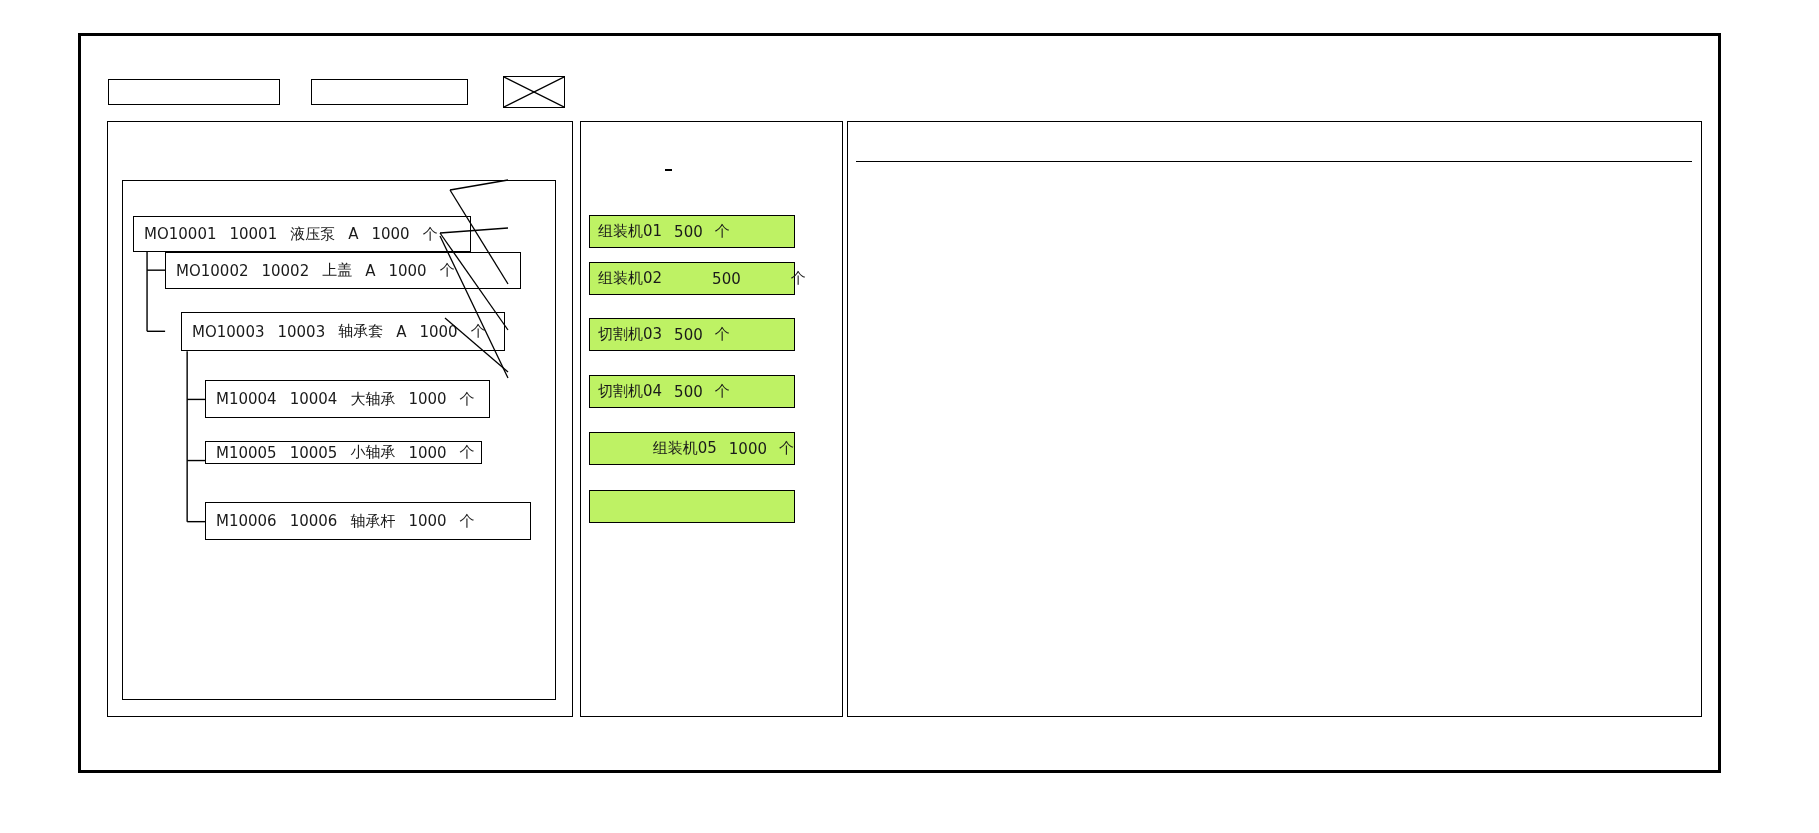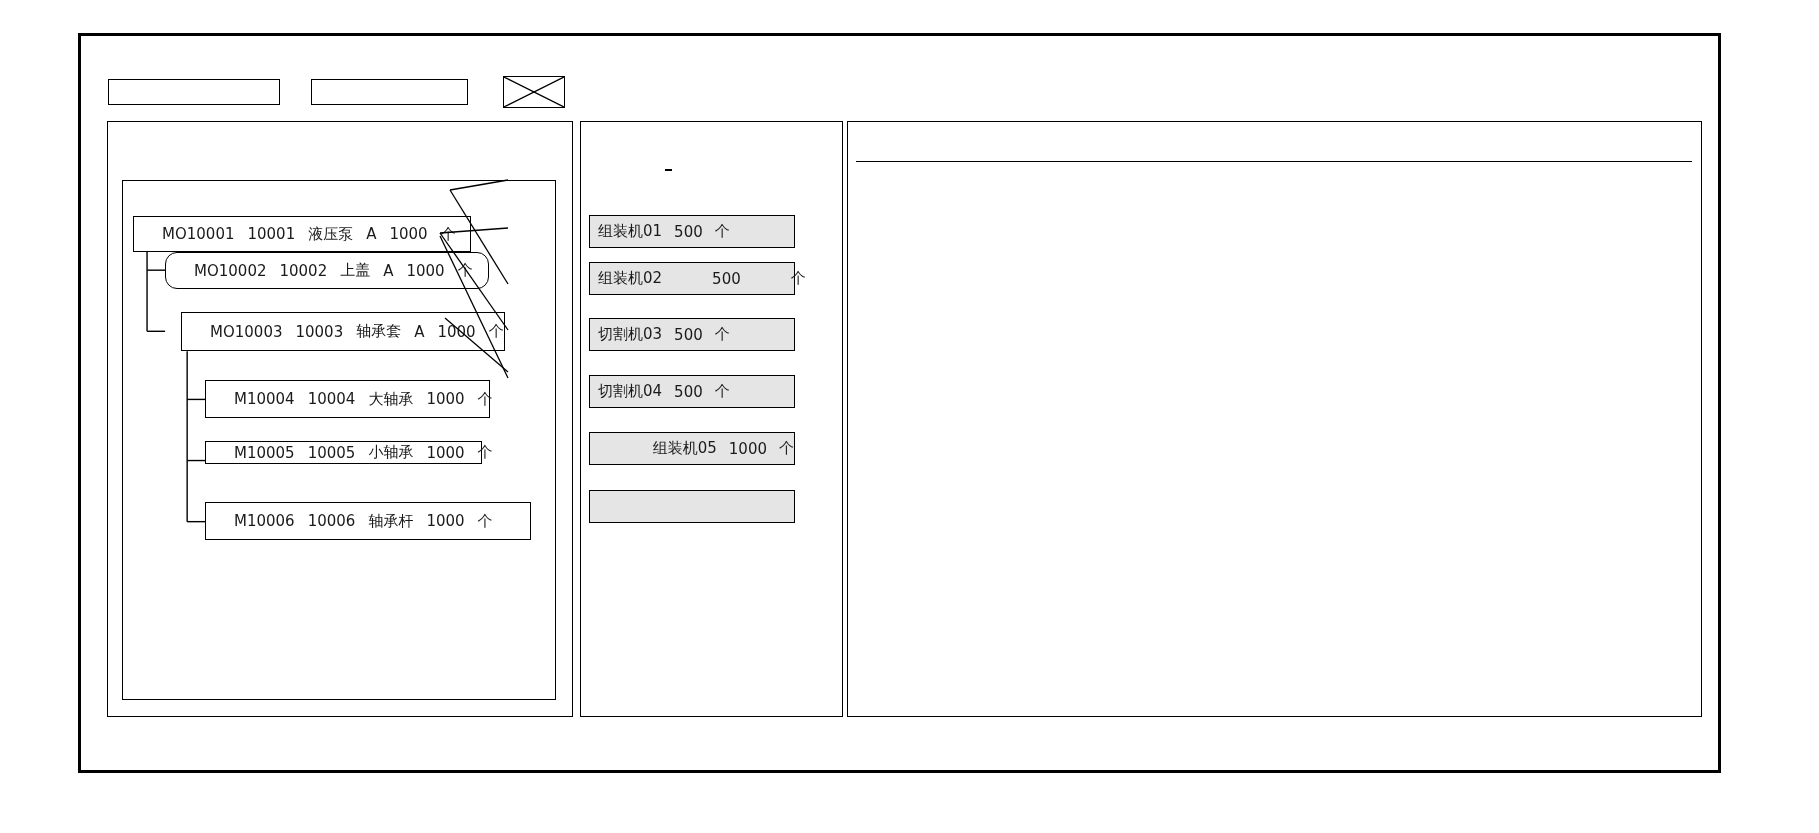--- a/index.html
+++ b/index.html
@@ -69,21 +69,21 @@
 
   .tree-node {
     position: absolute;
     border: 1.5px solid #000000;
     background: #ffffff;
     display: flex;
     align-items: center;
     font-size: 15px;
     color: #1a1a1a;
     white-space: nowrap;
-    padding-left: 28px;
+    padding-left: 10px;
   }
   .tree-node .cell { margin-right: 13px; }
   .tree-node .cell:last-child { margin-right: 0; }
 
   
   .tree-lines {
     position: absolute;
     left: 0; top: 0;
     width: 100%; height: 100%;
     pointer-events: none;
@@ -94,21 +94,21 @@
     position: absolute;
     left: 84px; top: 47px;
     width: 7px; height: 2px;
     background: #000000;
   }
   .mid-item {
     position: absolute;
     left: 8px;
     width: 206px; height: 33px;
     border: 1.5px solid #000000;
-    background: #e5e5e5;
+    background: #bef264;
     display: flex;
     align-items: center;
     padding-left: 8px;
     font-size: 15px;
     color: #1a1a1a;
     white-space: nowrap;
   }
   .mid-item .cell { margin-right: 12px; }
   .mid-item .cell:last-child { margin-right: 0; }
 
@@ -170,21 +170,21 @@
 
         <div class="tree-node" style="left:10px; top:35px; width:338px; height:36px;">
           <span class="cell">MO10001</span>
           <span class="cell">10001</span>
           <span class="cell">液压泵</span>
           <span class="cell">A</span>
           <span class="cell">1000</span>
           <span class="cell">个</span>
         </div>
 
-        <div class="tree-node" style="left:42px; top:71px; width:324px; height:37px;border-radius:12px;">
+        <div class="tree-node" style="left:42px; top:71px; width:356px; height:37px;">
           <span class="cell">MO10002</span>
           <span class="cell">10002</span>
           <span class="cell">上盖</span>
           <span class="cell">A</span>
           <span class="cell">1000</span>
           <span class="cell">个</span>
         </div>
 
         <div class="tree-node" style="left:58px; top:131px; width:324px; height:39px;">
           <span class="cell">MO10003</span>

